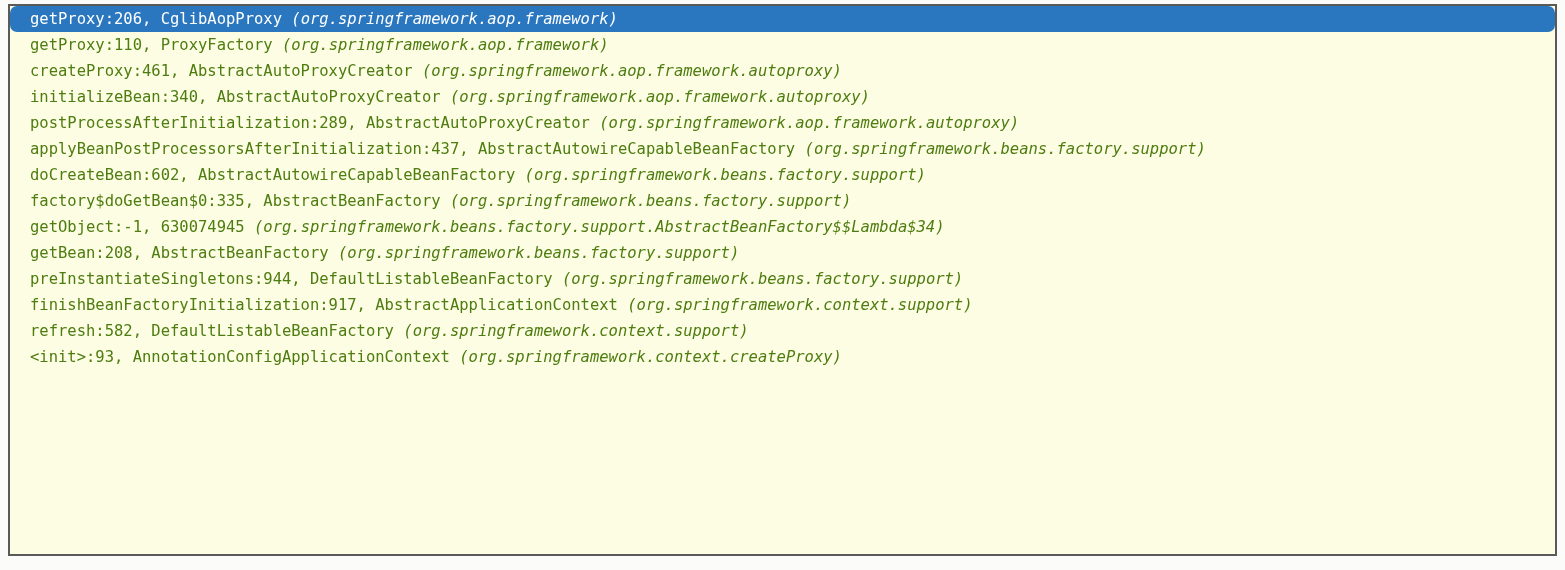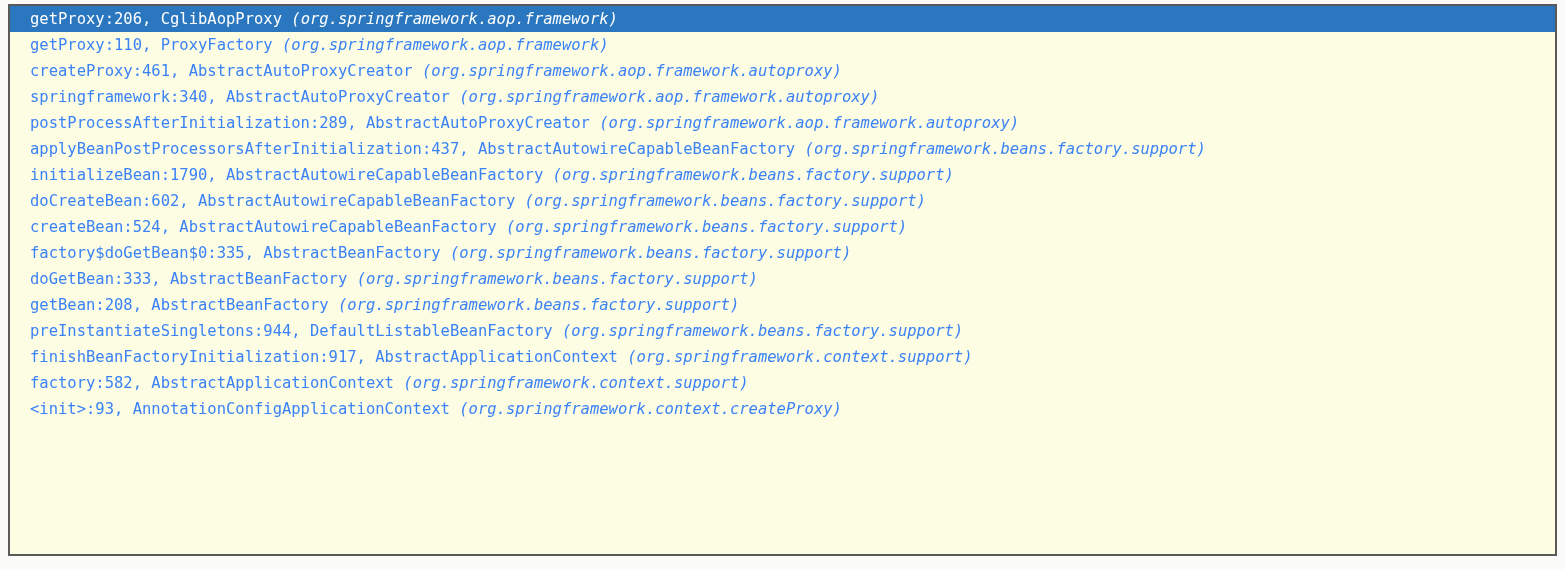--- a/index.html
+++ b/index.html
@@ -32,53 +32,52 @@
   }
 
   .frame-row {
     display: block;
     white-space: nowrap;
     height: 26px;
     line-height: 26px;
     padding-left: 20px;
     font-size: 15.5px;
     letter-spacing: 0px;
-    color: #3b82f6;
+    color: #4d7c0f;
     background: transparent;
     overflow: hidden;
   }
 
   .frame-row.selected {
     background: #2a77c0;
     color: #ffffff;
+    border-radius: 7px;
   }
 
   .frame-row .loc {
     font-style: normal;
   }
 
   .frame-row .pkg {
     font-style: italic;
   }
 </style>
 </head>
 <body>
 
 <div id="stack-panel">
   <div class="frame-list" id="frame-list">
       <div class="frame-row selected"><span class="loc">getProxy:206, CglibAopProxy</span> <span class="pkg">(org.springframework.aop.framework)</span></div>
       <div class="frame-row"><span class="loc">getProxy:110, ProxyFactory</span> <span class="pkg">(org.springframework.aop.framework)</span></div>
       <div class="frame-row"><span class="loc">createProxy:461, AbstractAutoProxyCreator</span> <span class="pkg">(org.springframework.aop.framework.autoproxy)</span></div>
-      <div class="frame-row"><span class="loc">springframework:340, AbstractAutoProxyCreator</span> <span class="pkg">(org.springframework.aop.framework.autoproxy)</span></div>
+      <div class="frame-row"><span class="loc">initializeBean:340, AbstractAutoProxyCreator</span> <span class="pkg">(org.springframework.aop.framework.autoproxy)</span></div>
       <div class="frame-row"><span class="loc">postProcessAfterInitialization:289, AbstractAutoProxyCreator</span> <span class="pkg">(org.springframework.aop.framework.autoproxy)</span></div>
       <div class="frame-row"><span class="loc">applyBeanPostProcessorsAfterInitialization:437, AbstractAutowireCapableBeanFactory</span> <span class="pkg">(org.springframework.beans.factory.support)</span></div>
-      <div class="frame-row"><span class="loc">initializeBean:1790, AbstractAutowireCapableBeanFactory</span> <span class="pkg">(org.springframework.beans.factory.support)</span></div>
       <div class="frame-row"><span class="loc">doCreateBean:602, AbstractAutowireCapableBeanFactory</span> <span class="pkg">(org.springframework.beans.factory.support)</span></div>
-      <div class="frame-row"><span class="loc">createBean:524, AbstractAutowireCapableBeanFactory</span> <span class="pkg">(org.springframework.beans.factory.support)</span></div>
       <div class="frame-row"><span class="loc">factory$doGetBean$0:335, AbstractBeanFactory</span> <span class="pkg">(org.springframework.beans.factory.support)</span></div>
-      <div class="frame-row"><span class="loc">doGetBean:333, AbstractBeanFactory</span> <span class="pkg">(org.springframework.beans.factory.support)</span></div>
+      <div class="frame-row"><span class="loc">getObject:-1, 630074945</span> <span class="pkg">(org.springframework.beans.factory.support.AbstractBeanFactory$$Lambda$34)</span></div>
       <div class="frame-row"><span class="loc">getBean:208, AbstractBeanFactory</span> <span class="pkg">(org.springframework.beans.factory.support)</span></div>
       <div class="frame-row"><span class="loc">preInstantiateSingletons:944, DefaultListableBeanFactory</span> <span class="pkg">(org.springframework.beans.factory.support)</span></div>
       <div class="frame-row"><span class="loc">finishBeanFactoryInitialization:917, AbstractApplicationContext</span> <span class="pkg">(org.springframework.context.support)</span></div>
-      <div class="frame-row"><span class="loc">factory:582, AbstractApplicationContext</span> <span class="pkg">(org.springframework.context.support)</span></div>
+      <div class="frame-row"><span class="loc">refresh:582, DefaultListableBeanFactory</span> <span class="pkg">(org.springframework.context.support)</span></div>
       <div class="frame-row"><span class="loc">&lt;init&gt;:93, AnnotationConfigApplicationContext</span> <span class="pkg">(org.springframework.context.createProxy)</span></div>
     </div>
 </div>
 
 </body></html>

